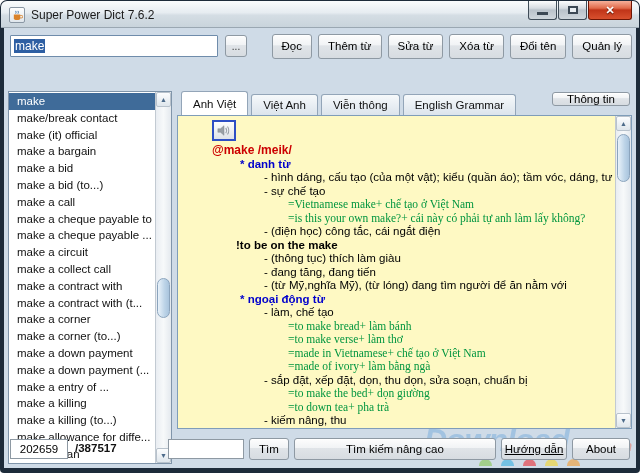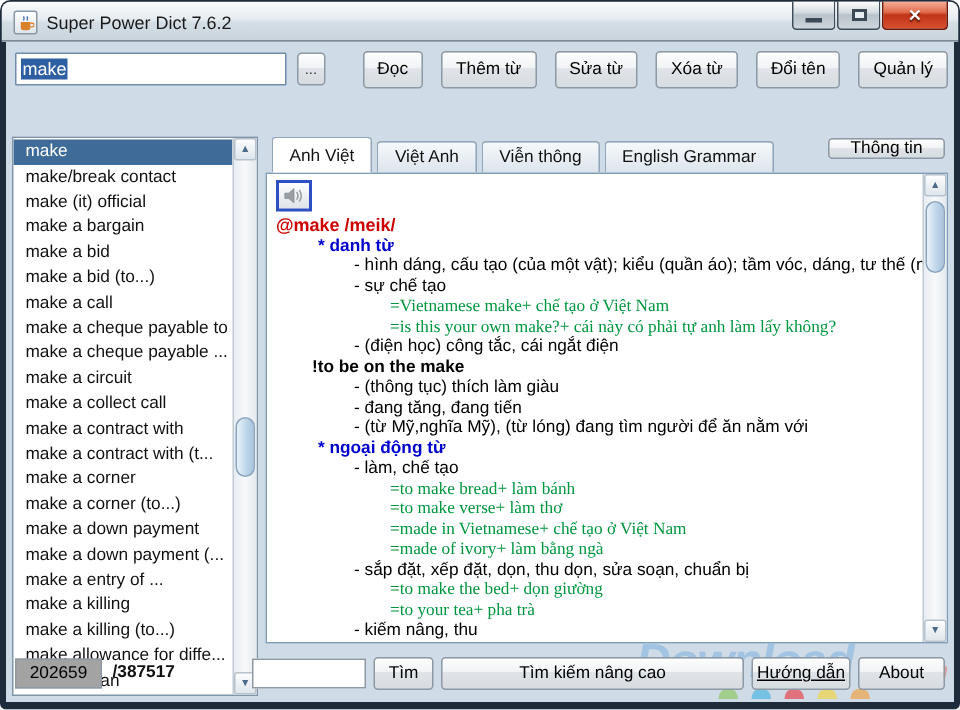--- a/index.html
+++ b/index.html
@@ -30,21 +30,21 @@
   
   .vbtn { background:linear-gradient(#fdfdfd,#f1f3f5 45%,#e0e4e8 46%,#d7dce1);
           border:1px solid #8e99a3; border-radius:3px; font-size:11.5px; color:#000;
           box-shadow:inset 0 1px 0 rgba(255,255,255,.8); cursor:default;
           font-family:"Liberation Sans",sans-serif; }
   .toolbar { position:absolute; top:5px; left:6px; right:4px; height:26px; display:flex; align-items:center; }
   .search-field { width:239px; height:22px; background:#fff; border:1px solid #6f8cab;
                   border-radius:1px; font-size:12px; display:flex; align-items:center; padding-left:3px; }
   .sel-text { background:#2e5fa3; color:#fff; padding:0 1px; }
   .dots-btn { width:24px; height:22px; margin-left:7px; font-size:10px; color:#333; }
-  .tb-buttons { display:flex; gap:12px; margin-left:25px; }
+  .tb-buttons { display:flex; gap:6px; margin-left:25px; }
   .tb-btn { height:25px; padding:0 9px; white-space:nowrap; }
   
   .tabstrip { position:absolute; top:63px; left:177px; right:4px; height:24px; display:flex; align-items:flex-end; }
   .tab { height:21px; padding:4px 11px; margin-right:3px; font-size:11.5px; color:#111;
          background:linear-gradient(#f6f9fb,#dce4ec); border:1px solid #93a5b8; border-bottom:none;
          border-radius:3px 3px 0 0; display:flex; align-items:center; }
   .tab.active { height:24px; background:#fff; position:relative; z-index:3; font-weight:normal; }
   .info-btn { position:absolute; right:8px; top:0; height:14px; padding:0 14px; }
   
   .sidebar { position:absolute; top:63px; left:4px; width:164px; height:373px;
@@ -57,33 +57,33 @@
   .sb { width:16px; position:relative; background:linear-gradient(90deg,#e9edf2,#f7f9fa 50%,#e4e9ee);
         border-left:1px solid #c2cad2; }
   .sb-btn { position:absolute; left:0; width:15px; height:15px; display:flex; align-items:center;
             justify-content:center; font-size:7px; color:#4d6b8a;
             background:linear-gradient(#fcfdfe,#dfe6ec); border:1px solid #b8c2cc; border-radius:2px; }
   .sb-btn.up { top:0; } .sb-btn.down { bottom:0; }
   .sb-thumb { position:absolute; left:1px; width:13px; border:1px solid #8ba4bd; border-radius:7px;
               background:linear-gradient(90deg,#e9f2fa,#bdd4e8 60%,#a9c4dd); }
   
   .content-panel { position:absolute; top:87px; left:173px; right:4px; bottom:39px;
-                   background:#ffffff; border:1px solid #7f9db9; display:flex; z-index:2; }
+                   background:#fef9c3; border:1px solid #7f9db9; display:flex; z-index:2;padding-left:28px; }
   .content-body { flex:1; overflow:hidden; padding:4px 2px 0 6px; }
   .speaker-btn { width:24px; height:21px; border:2px solid #2e4fc4; background:linear-gradient(#fdfdfd,#dfe3e8);
                  display:flex; align-items:center; justify-content:center; margin-bottom:3px; }
   .cline { font-size:11.5px; line-height:13.5px; white-space:nowrap; color:#000; }
   .cline.headword { color:#cc0000; font-weight:bold; font-size:12px; }
   .cline.pos { color:#0000cc; font-weight:bold; padding-left:28px; }
   .cline.def { padding-left:52px; }
   .cline.ex { padding-left:76px; color:#00953f;font-family:Liberation Serif, serif; }
   .cline.idiom { padding-left:24px; font-weight:bold; }
   
   .statusbar { position:absolute; left:0; right:0; bottom:0; height:34px; }
-  .idx-field { position:absolute; left:6px; top:5px; width:58px; height:20px; background:#a3a3a3;
+  .idx-field { position:absolute; left:6px; top:5px; width:58px; height:20px; background:#ffffff;
                border:1px solid #8e99a3; font-size:11.5px; text-align:center; line-height:18px; z-index:2; }
   .total-label { position:absolute; left:71px; top:8px; font-size:11.5px; font-weight:bold; color:#111; z-index:2; }
   .find-input { position:absolute; left:164px; top:5px; width:76px; height:20px; background:#fff;
                 border:1px solid #8e99a3; z-index:2; }
   .btn-tim { position:absolute; left:245px; top:4px; width:40px; height:22px; z-index:2; }
   .btn-adv { position:absolute; left:290px; top:4px; width:202px; height:22px; z-index:2; }
   .btn-help { position:absolute; left:497px; top:4px; width:66px; height:22px; z-index:2;text-decoration:underline; }
   .btn-about { position:absolute; left:568px; top:4px; width:58px; height:22px; z-index:2; }
   
   .watermark { position:absolute; right:2px; bottom:2px; width:210px; height:44px; z-index:1;
@@ -199,21 +199,21 @@
           <div class="cline def">- đang tăng, đang tiến</div>
           <div class="cline def">- (từ Mỹ,nghĩa Mỹ), (từ lóng) đang tìm người để ăn nằm với</div>
           <div class="cline pos">* ngoại động từ</div>
           <div class="cline def">- làm, chế tạo</div>
           <div class="cline ex">=to make bread+ làm bánh</div>
           <div class="cline ex">=to make verse+ làm thơ</div>
           <div class="cline ex">=made in Vietnamese+ chế tạo ở Việt Nam</div>
           <div class="cline ex">=made of ivory+ làm bằng ngà</div>
           <div class="cline def">- sắp đặt, xếp đặt, dọn, thu dọn, sửa soạn, chuẩn bị</div>
           <div class="cline ex">=to make the bed+ dọn giường</div>
-          <div class="cline ex">=to your tea+ pha trà</div>
+          <div class="cline ex">=to down tea+ pha trà</div>
           <div class="cline def">- kiếm nâng, thu</div>
           <div class="cline ex">=to make money+ kiếm tiền</div>
         </div>
       <div class="sb">
         <div class="sb-btn up">▲</div>
         <div class="sb-thumb" style="top:18px; height:48px;"></div>
         <div class="sb-btn down">▼</div>
       </div>
     </div>
 

